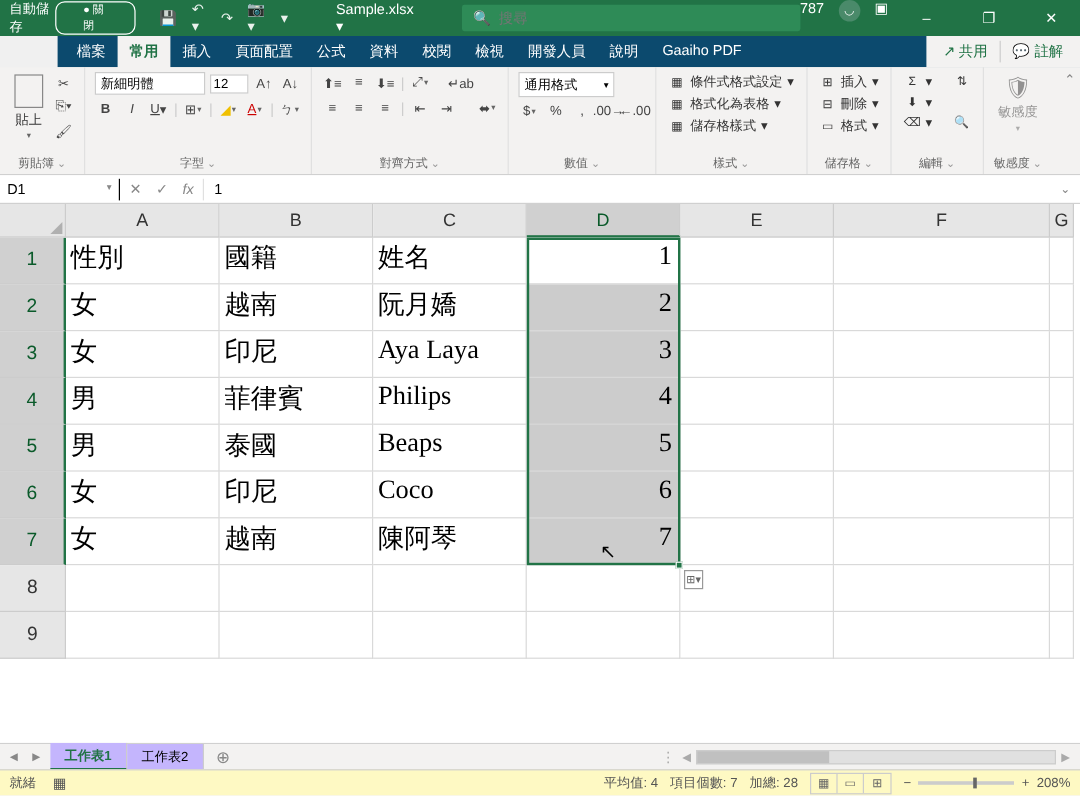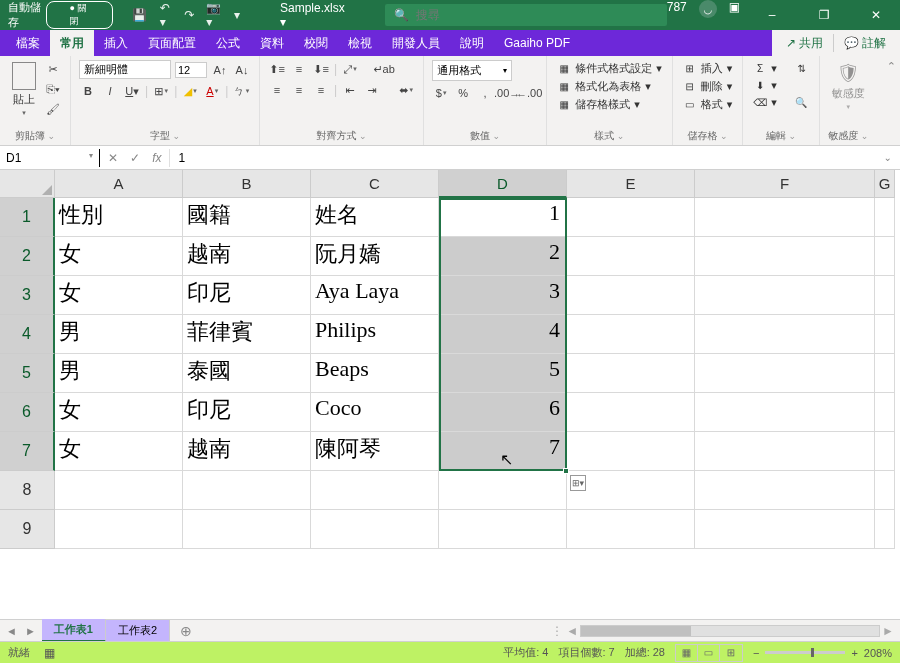--- a/index.html
+++ b/index.html
@@ -13,21 +13,21 @@
 .title-icons { display: flex; gap: 12px; align-items: center; }
 .title-icons span { cursor: pointer; opacity: .9; font-size: 12px; }
 .file-name { font-size: 12px; margin-left: 20px; }
 .search-box { background: #2e8b57; margin-left: 20px; display: flex; align-items: center; padding: 2px 10px; width: 320px; height: 22px; border-radius: 2px; color: #d0e0d0; font-size: 12px; gap: 6px;}
 .search-box input { background: transparent; border: none; color: #fff; outline: none; font-size: 12px; width: 100%; }
 .title-bar .right { margin-left: auto; display: flex; align-items: flex-start; gap: 12px; padding-right: 4px; }
 .title-bar .right .user { background: #4a8a6a; width: 18px; height: 18px; border-radius: 50%; display: flex; align-items: center; justify-content: center; font-size: 10px; }
 .title-bar .right .win-btn { width: 40px; height: 30px; display: flex; align-items: center; justify-content: center; cursor: pointer; }
 
 
-.ribbon-tabs { background: #6d28d9; height: 26px; display: flex; align-items: center; padding-left: 6px; font-size: 12px; color: #fff; }
+.ribbon-tabs { background: #0c4a6e; height: 26px; display: flex; align-items: flex-start; padding-left: 6px; font-size: 12px; color: #fff; margin-left: 48px; }
 .ribbon-tabs .tab { padding: 5px 10px; cursor: pointer; }
 .ribbon-tabs .tab.active { background: #f3f2f1; color: #217346; font-weight: 600; }
 .ribbon-tabs .right { margin-left: auto; display: flex; background: #f3f2f1; color: #217346; align-items: center; height: 100%; padding: 0 6px; font-size: 12px;}
 .ribbon-tabs .right .btn { padding: 3px 8px; cursor: pointer; display: flex; align-items: center; gap: 3px;}
 .ribbon-tabs .right .sep { width: 1px; height: 18px; background: #ccc; margin: 0 2px; }
 
 
 .ribbon { background: #f3f2f1; height: 90px; display: flex; border-bottom: 1px solid #d0d0d0; }
 .ribbon-group { border-right: 1px solid #e0e0e0; padding: 4px 8px 2px; display: flex; flex-direction: column; justify-content: space-between; }
 .ribbon-group .label { font-size: 10px; color: #666; text-align: center; padding-top: 2px;}
@@ -76,21 +76,21 @@
 .sheet-tabs { height: 22px; background: #f3f2f1; border-top: 1px solid #d0d0d0; display: flex; align-items: center; font-size: 11px; }
 .sheet-tabs .nav { padding: 0 6px; color: #888; display: flex; gap: 8px; cursor: pointer;}
 .sheet-tabs .tab { padding: 3px 12px; border-right: 1px solid #ccc; background: #c4b5fd; cursor: pointer;}
 .sheet-tabs .tab.active { border-bottom: 2px solid #217346; font-weight: 600; color: #217346;}
 .sheet-tabs .add { padding: 0 10px; color: #888; cursor: pointer; font-size: 14px;}
 .sheet-tabs .hscroll { margin-left: auto; display: flex; align-items: center; gap: 2px; padding-right: 6px;}
 .sheet-tabs .hbar { width: 300px; height: 12px; background: #e0e0e0; border: 1px solid #ccc; position: relative;}
 .sheet-tabs .hbar .thumb { position: absolute; left: 0; top: 0; height: 100%; width: 110px; background: #c0c0c0;}
 
 
-.status-bar { height: 22px; background: #bef264; border-top: 1px solid #d0d0d0; display: flex; align-items: center; font-size: 11px; color: #555; padding: 0 8px; gap: 14px;}
+.status-bar { height: 22px; background: #fef9c3; border-top: 1px solid #d0d0d0; display: flex; align-items: center; font-size: 11px; color: #555; padding: 0 8px; gap: 14px;}
 .status-bar .right { margin-left: auto; display: flex; align-items: center; gap: 10px;}
 .view-btns { display: flex; border: 1px solid #ccc;}
 .view-btns span { width: 22px; height: 16px; display: flex; align-items: center; justify-content: center; font-size: 10px; border-right: 1px solid #ccc; cursor: pointer; color: #666;}
 .view-btns span:last-child { border-right: none; }
 .zoom { display: flex; align-items: center; gap: 6px;}
 .zoom .track { width: 80px; height: 3px; background: #ccc; position: relative;}
 .zoom .track .thumb { position: absolute; left: 57%; top: -3px; width: 3px; height: 9px; background: #666;}
 
 
 .wA { width: 128px; } .wB { width: 128px; } .wC { width: 128px; }

